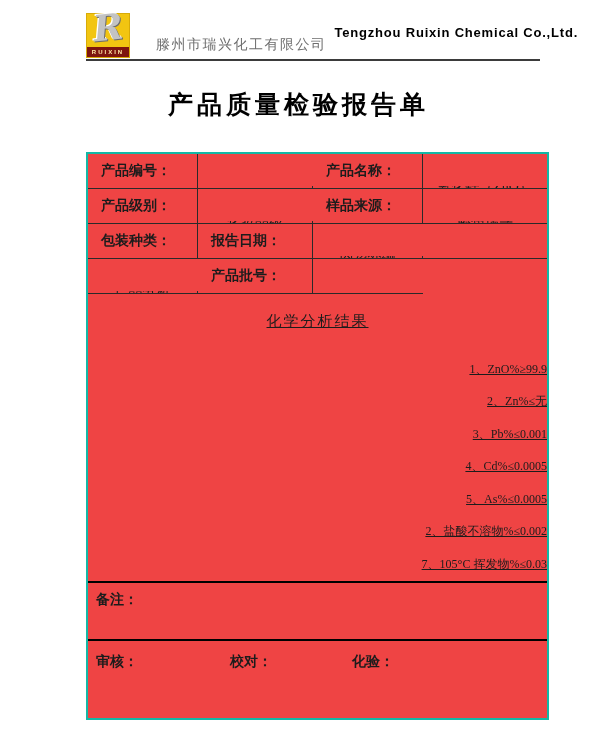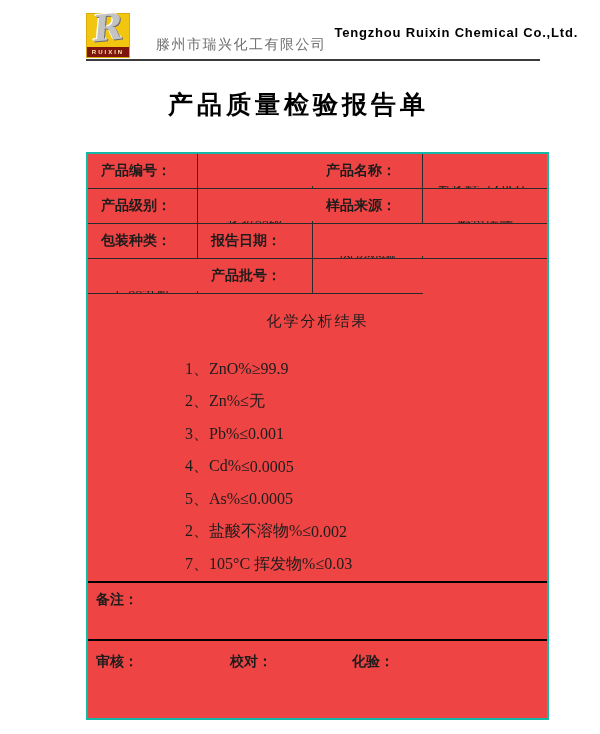--- a/index.html
+++ b/index.html
@@ -59,29 +59,29 @@
     border-right:1px solid #2a2a2a; border-bottom:1px solid #2a2a2a;
     display:flex; align-items:center; font-size:14px; overflow:hidden;
   }
   .cell.last { border-right:none; }
   .cell.lbl {
     font-family:"Liberation Sans",sans-serif; font-weight:bold;
     padding-left:13px;
   }
   .cell.val { justify-content:center; font-family:"Liberation Serif",serif;margin-top:32px; }
 
-  .analysis-cell { height:289px; border-bottom:2px solid #000; padding-top:16px; }
+  .analysis-cell { height:289px; border-bottom:2px solid #000; padding-top:16px;text-decoration:underline; }
   .analysis-heading {
     text-align:center; font-size:15px; letter-spacing:2px; line-height:22px;
   }
   .analysis-list { margin-top:21px; }
   .analysis-item {
     height:32.5px; display:flex; align-items:center;
-    justify-content:flex-start; padding-left:97px; padding-right:102px;
-    font-size:16px;
+    justify-content:flex-end; padding-left:97px; 
+    font-size:12px;
   }
   .analysis-item .item-value { text-align:right; }
 
   .remarks-row {
     height:58px; border-bottom:2px solid #000; padding:8px 10px 0 8px;
     font-family:"Liberation Sans",sans-serif; font-weight:bold; font-size:14px;
   }
   .signature-row { position:relative; height:76px; }
   .sig-label {
     position:absolute; top:12px; font-family:"Liberation Sans",sans-serif;

